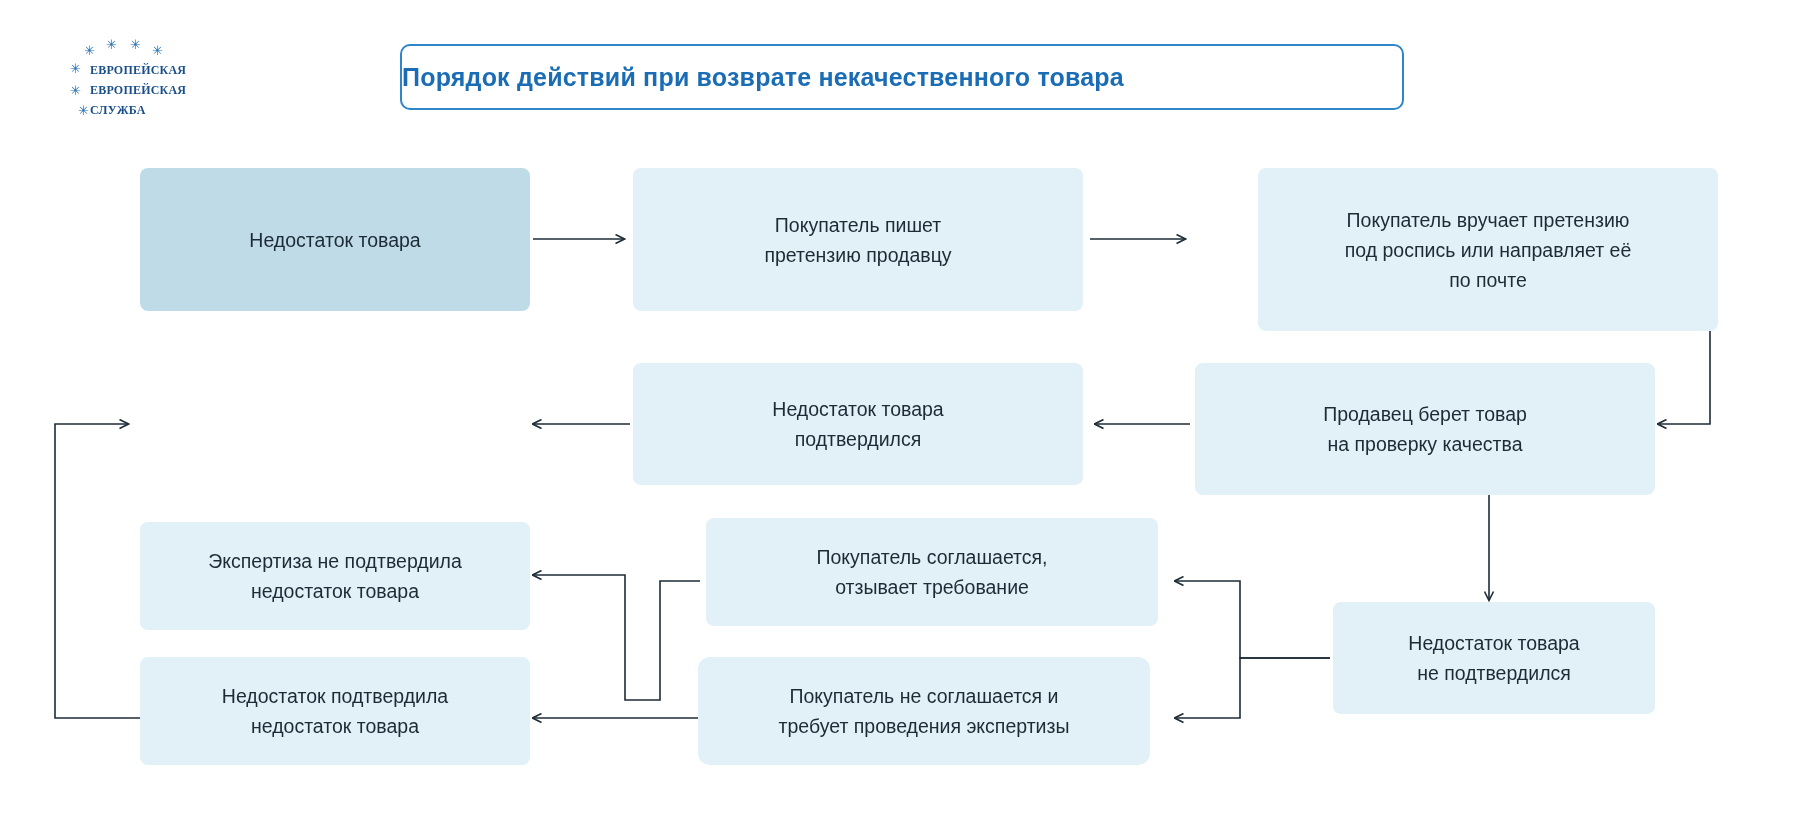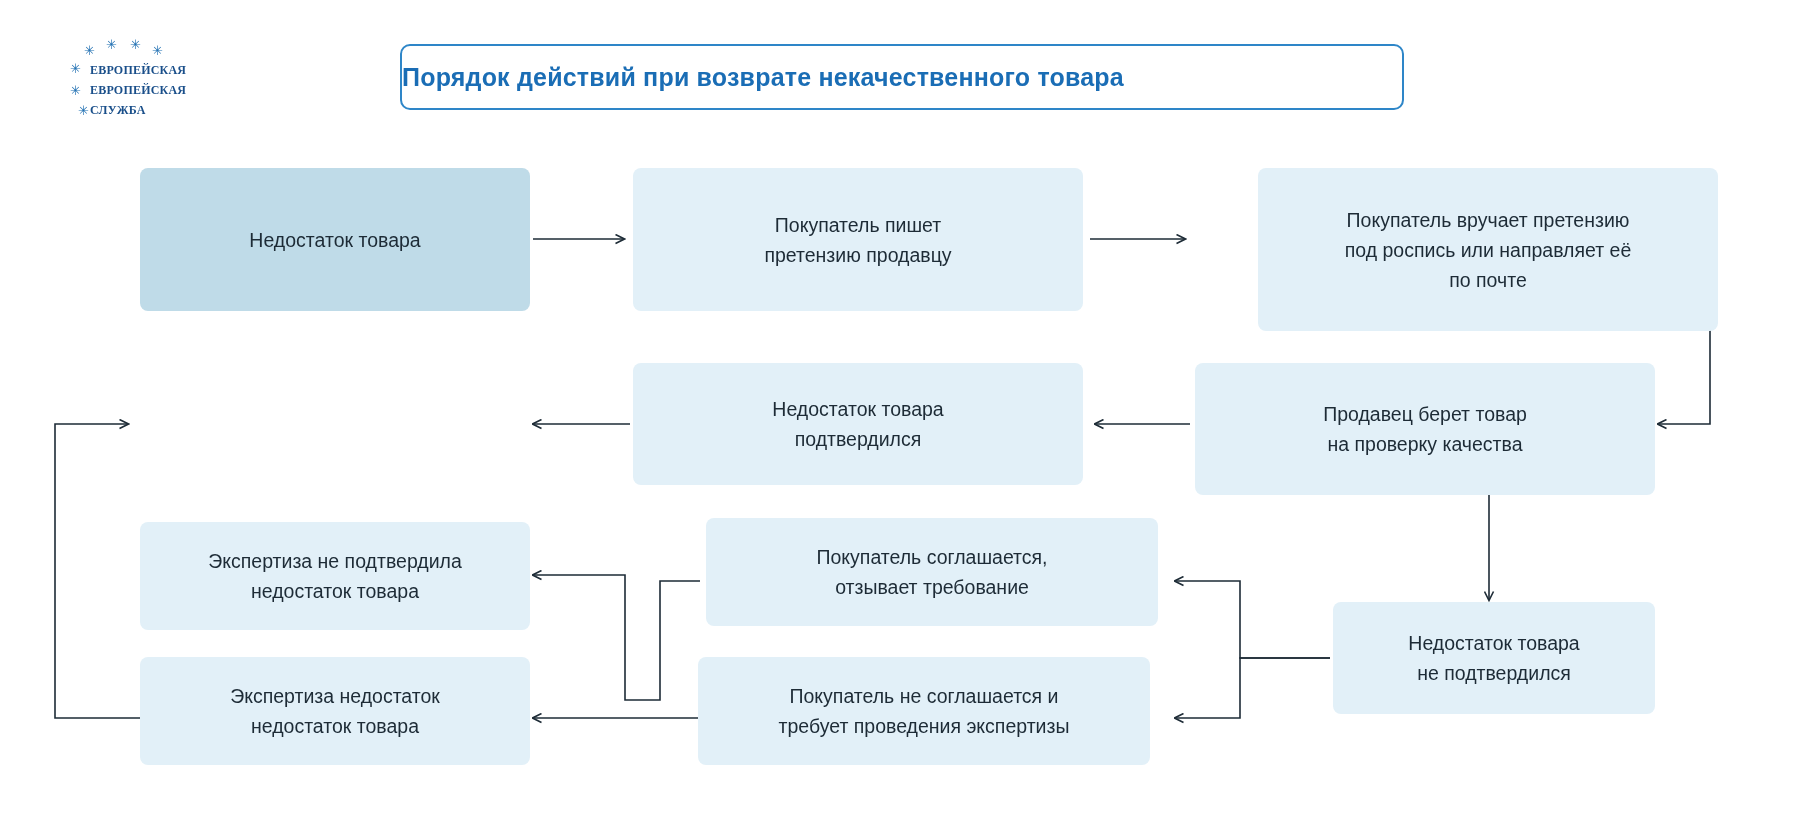--- a/index.html
+++ b/index.html
@@ -209,25 +209,25 @@
 
   <div class="node light" style="left:1333px; top:602px; width:322px; height:112px;">
     <div>
       <div>Недостаток товара</div>
       <div>не подтвердился</div>
     </div>
   </div>
 
   <div class="node light" style="left:140px; top:657px; width:390px; height:108px;">
     <div>
-      <div>Экспертиза недостаток</div>
+      <div>Недостаток подтвердила</div>
       <div>недостаток товара</div>
     </div>
   </div>
 
-  <div class="node light" style="left:698px; top:657px; width:452px; height:108px;">
+  <div class="node light" style="left:698px; top:657px; width:452px; height:108px;border-radius:12px;">
     <div>
       <div>Покупатель не соглашается и</div>
       <div>требует проведения экспертизы</div>
     </div>
   </div>
 
 </div>
 
 </body></html>

